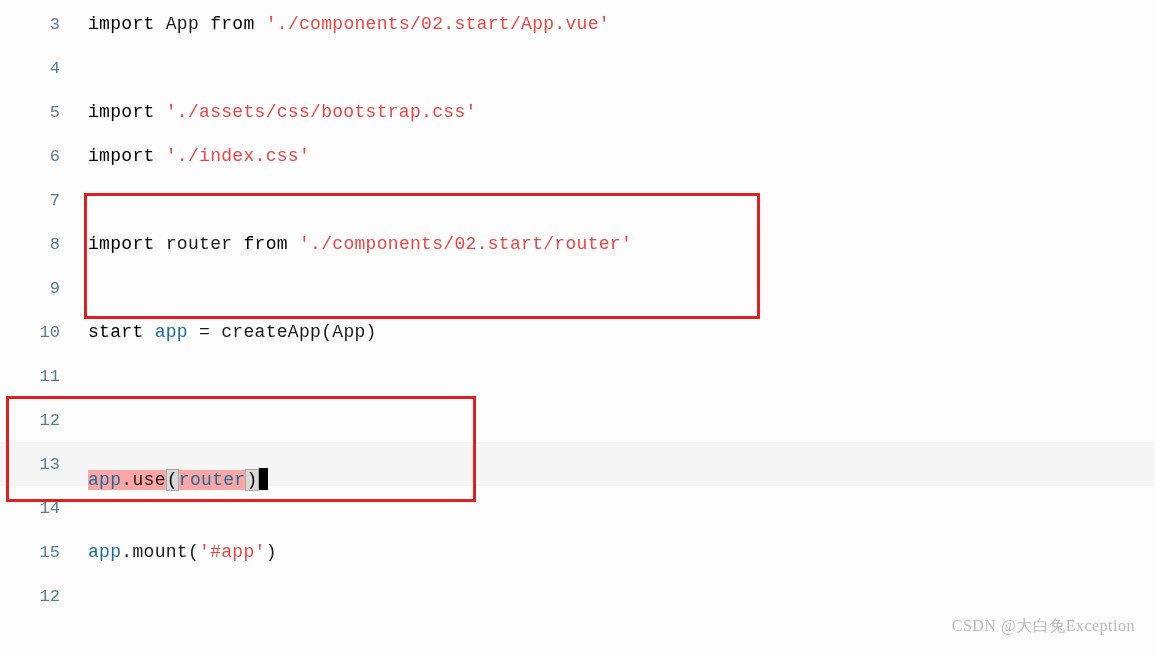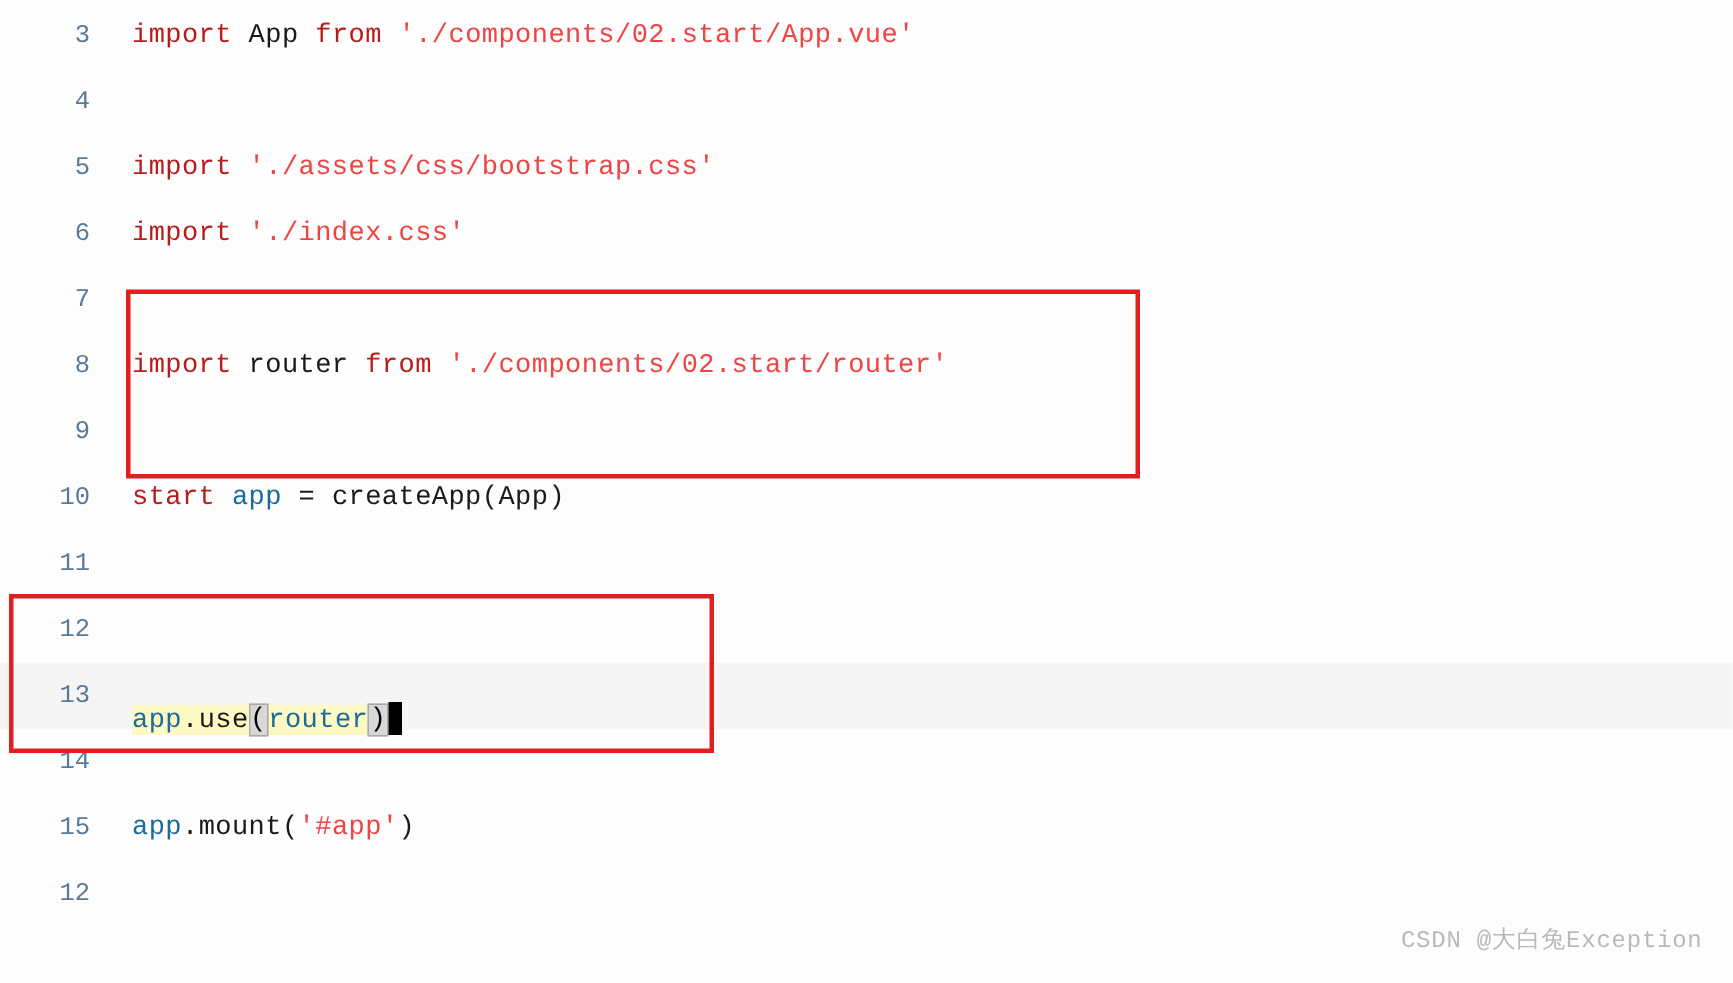--- a/index.html
+++ b/index.html
@@ -30,31 +30,31 @@
     color: #5a7a9a;
     font-size: 17px;
     flex-shrink: 0;
     user-select: none;
   }
   .code {
     white-space: pre;
     font-size: 18px;
     letter-spacing: 0.3px;
   }
-  .tok-keyword { color: #b91c1c; }
+  .tok-keyword { color: #000000; }
   .tok-ident2 { color: #1a6b9e; }
   .tok-string { color: #ef4444; }
   .tok-comment { color: #7e7e7e; }
   .tok-comment-cn { color: #2a8a2a; }
   .tok-default { color: #1a1a1a; }
   .line.current {
     background: #f5f5f5;
   }
   .line.current .code {
-    background: #fef9c3;
+    background: #fca5a5;
     margin-top: 32px;
   }
   .bracket-hl {
     background: #d8d8d8;
     border: 1px solid #aaa;
     padding: 0;
   }
   .cursor-block {
     display: inline-block;
     width: 9px;
@@ -79,21 +79,21 @@
     top: 396px;
     width: 464px;
     height: 100px;
     pointer-events: none;
   }
   .watermark {
     position: absolute;
     bottom: 18px;
     right: 20px;
     color: rgba(130,130,130,0.55);
-    font-family: Liberation Mono, monospace;
+    font-family: Liberation Serif, serif;
     font-size: 16px;
     letter-spacing: 0.5px;
   }
 </style>
 </head>
 <body>
 
 <div class="code-area" id="code-area">
     <div class="line">
       <div class="gutter">3</div>

